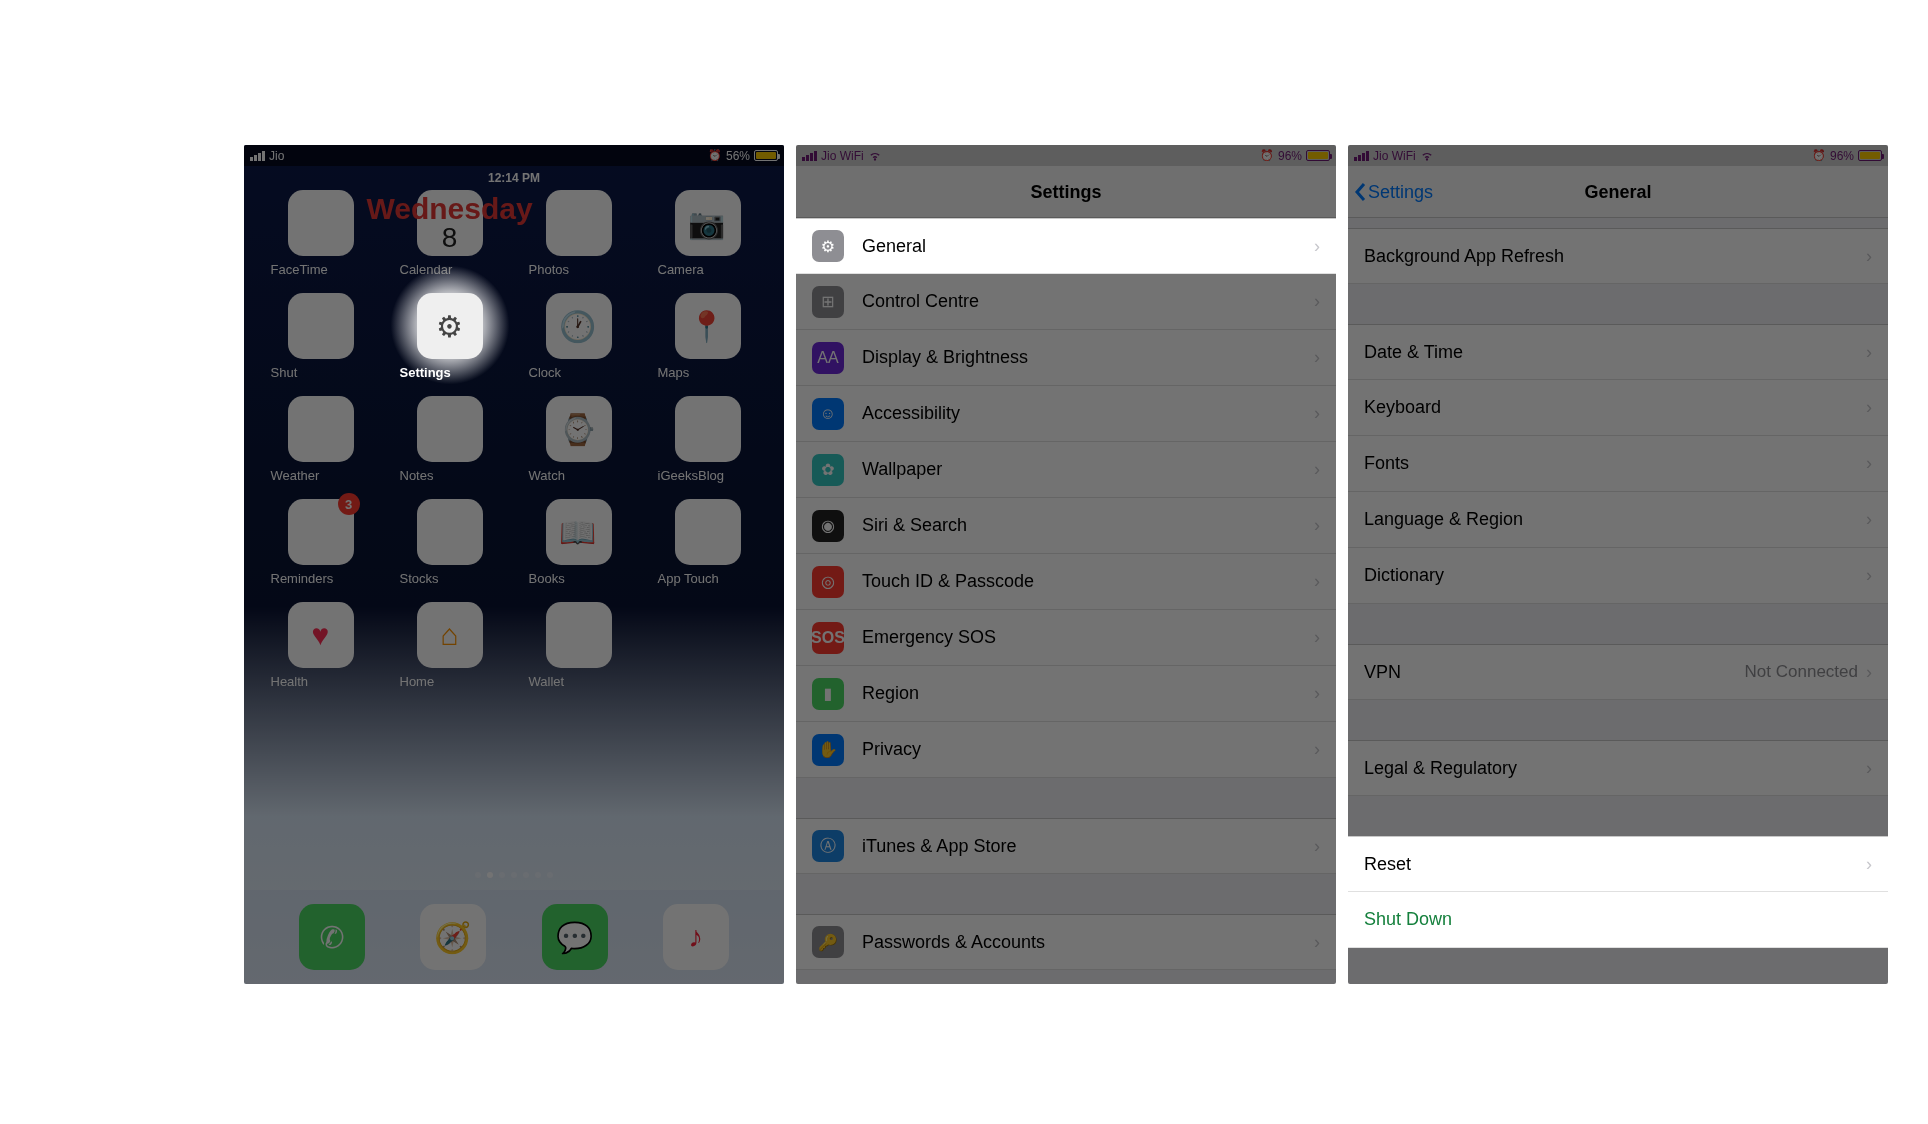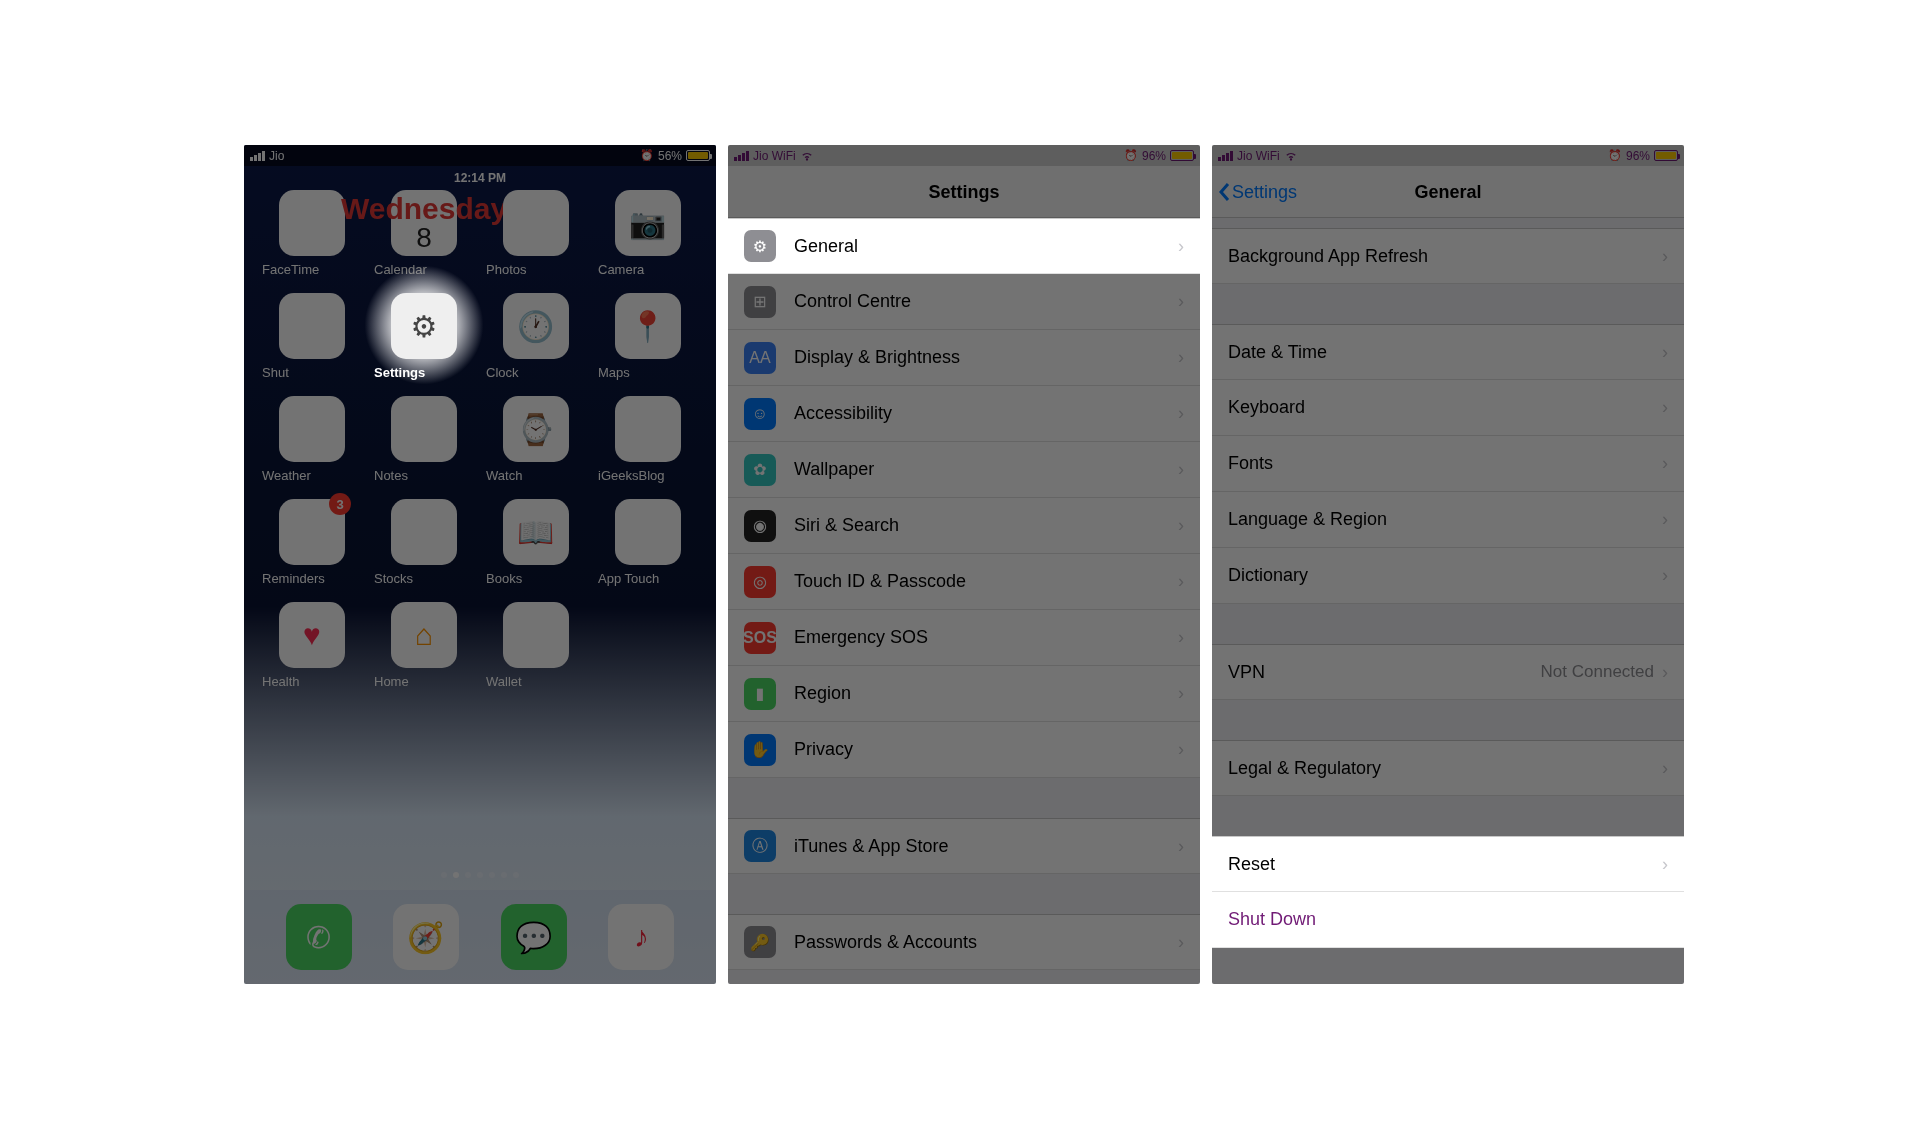--- a/index.html
+++ b/index.html
@@ -13,21 +13,21 @@
 .canvas {
   position: absolute;
   left: 244px;
   top: 145px;
   width: 1440px;
   height: 839px;
   display: flex;
   gap: 12px;
 }
 .phone {
-  width: 472px;
+  width: 540px;
   height: 839px;
   position: relative;
   overflow: hidden;
   border-radius: 2px;
   flex: none;
 }
 
 
 .status-bar {
   height: 21px;
@@ -136,30 +136,30 @@
 .row {
   background:#fff; height:56px; display:flex; align-items:center;
   padding:0 16px; border-bottom:1px solid #e0e0e0; font-size:18px; color:#000;
   position:relative;
 }
 .row.first { border-top:1px solid #c8c8c8; }
 .row .ricon { width:32px; height:32px; border-radius:7px; margin-right:18px; display:flex;align-items:center;justify-content:center;font-size:16px;color:#fff;}
 .row .label { flex:1; }
 .row .value { color:#8e8e93; font-size:17px; margin-right:8px;}
 .row .chev { color:#c7c7cc; }
-.row.blue { color:#701a75; }
+.row.blue { color:#15803d; }
 .gap { height:40px; }
 .gap-sm { height:28px; }
 
 .highlight-row { position:relative; z-index:20; }
 
 
 .ri-general{background:#8e8e93;}
 .ri-cc{background:#8e8e93;}
-.ri-display{background:#3b82f6;}
+.ri-display{background:#6d28d9;}
 .ri-access{background:#007aff;}
 .ri-wall{background:#34c7c2;}
 .ri-siri{background:#222;}
 .ri-touch{background:#ff3b30;}
 .ri-sos{background:#ff3b30;font-size:11px;font-weight:700;}
 .ri-battery{background:#4cd964;}
 .ri-privacy{background:#007aff;}
 .ri-itunes{background:#1e88e5;}
 .ri-pass{background:#8e8e93;}
 </style>

